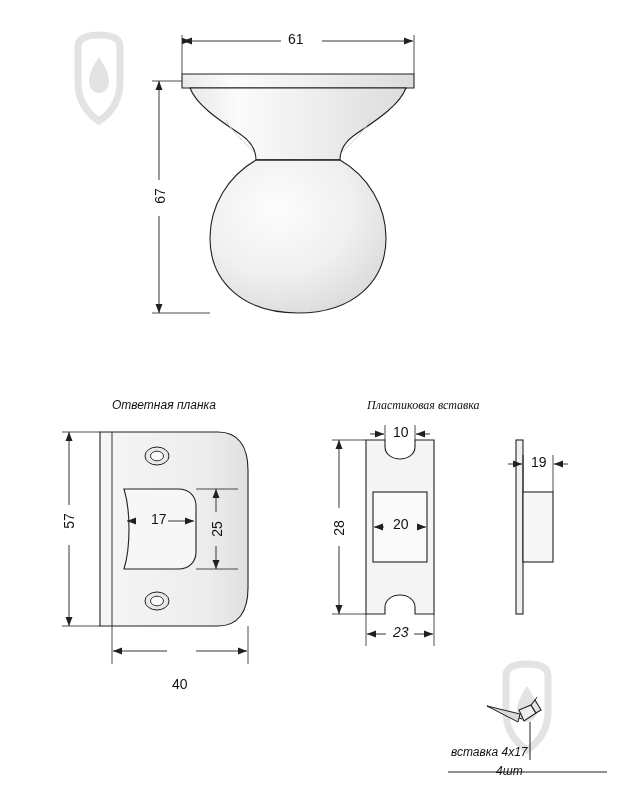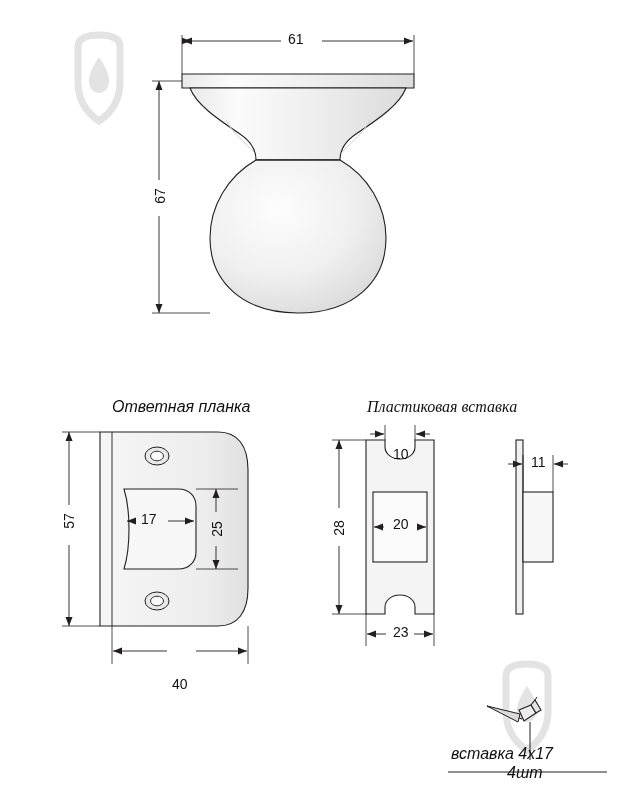--- a/index.html
+++ b/index.html
@@ -2,21 +2,21 @@
 <html><head>
 <meta charset="utf-8">
 <style>
   html,body{margin:0;padding:0;background:#ffffff;}
   body{width:632px;height:800px;position:relative;overflow:hidden;
        font-family:"Liberation Sans", sans-serif;color:#1a1a1a;}
   .stage{position:absolute;left:0;top:0;width:632px;height:580px;}
   svg.layer{position:absolute;left:0;top:0;width:632px;height:800px;}
   .lbl{position:absolute;font-size:13px;color:#111;white-space:nowrap;}
   .lbl.big{font-size:14px;}
-  .title{position:absolute;font-size:16px;font-style:italic;color:#111;white-space:nowrap;}
+  .title{position:absolute;font-size:12px;font-style:italic;color:#111;white-space:nowrap;}
   .vert{transform-origin:center center;}
 </style>
 </head>
 <body>
 
 <div class="stage">
 
   <svg class="layer" viewBox="0 0 632 800">
     <defs>
       <marker id="ar" markerWidth="9" markerHeight="7" refX="8.5" refY="3.5" orient="auto" markerUnits="userSpaceOnUse">
@@ -179,25 +179,25 @@
   </svg>
 
   <div class="lbl big" style="left:288px;top:31px;">61</div>
   <div class="lbl big vert" style="left:152px;top:188px;transform:rotate(-90deg);">67</div>
 
   <div class="title" style="left:112px;top:398px;">Ответная  планка</div>
   <div class="title" style="left:367px;top:398px;font-family:Liberation Serif, serif;">Пластиковая  вставка</div>
 
   <div class="lbl big vert" style="left:61px;top:513px;transform:rotate(-90deg);">57</div>
   <div class="lbl big" style="left:172px;top:676px;">40</div>
-  <div class="lbl big" style="left:141px;top:511px;">17</div>
+  <div class="lbl big" style="left:151px;top:511px;">17</div>
   <div class="lbl big vert" style="left:209px;top:521px;transform:rotate(-90deg);">25</div>
 
-  <div class="lbl big" style="left:393px;top:424px;margin-top:22px;">10</div>
+  <div class="lbl big" style="left:393px;top:424px;">10</div>
   <div class="lbl big" style="left:393px;top:516px;">20</div>
   <div class="lbl big vert" style="left:331px;top:520px;transform:rotate(-90deg);">28</div>
-  <div class="lbl big" style="left:393px;top:624px;">23</div>
-  <div class="lbl big" style="left:531px;top:454px;">11</div>
+  <div class="lbl big" style="left:393px;top:624px;font-style:italic;">23</div>
+  <div class="lbl big" style="left:531px;top:454px;">19</div>
 
   <div class="title" style="left:451px;top:745px;">вставка 4х17</div>
-  <div class="title" style="left:507px;top:764px;">4шт</div>
+  <div class="title" style="left:496px;top:764px;">4шт</div>
 
 </div>
 
 </body></html>

